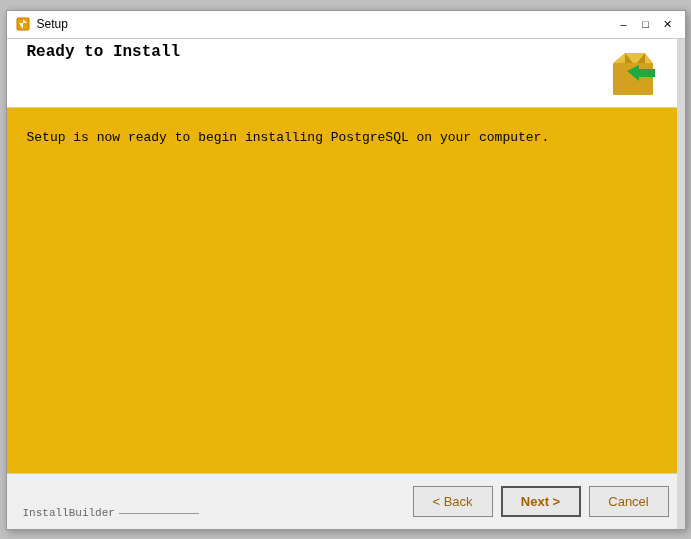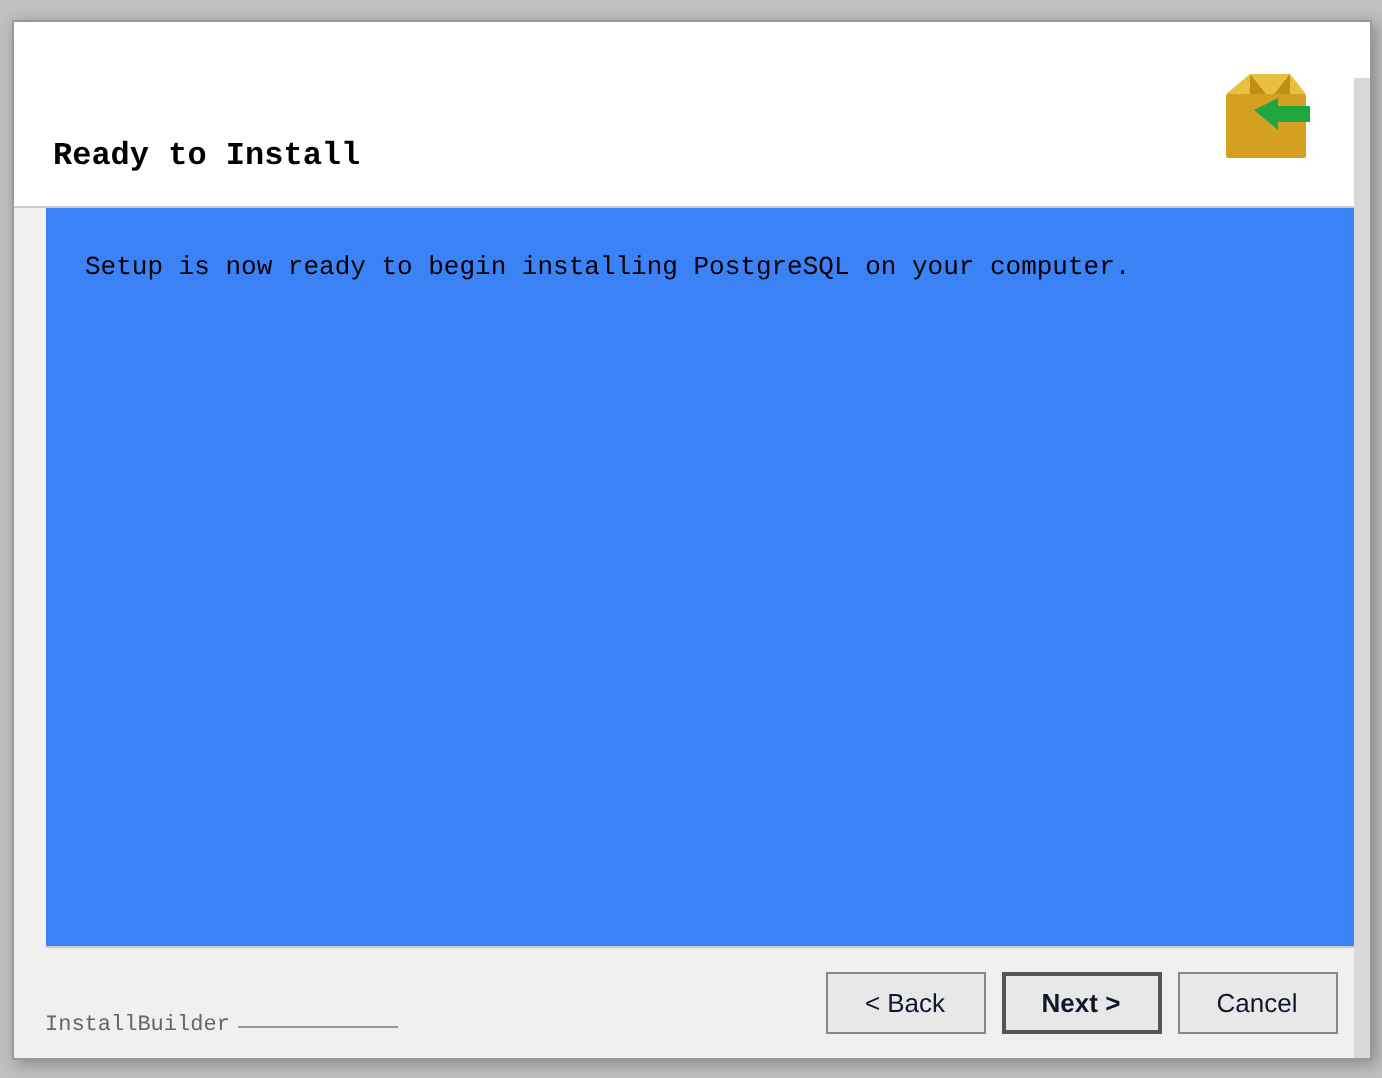--- a/index.html
+++ b/index.html
@@ -71,47 +71,46 @@
       display: flex;
       align-items: center;
       justify-content: center;
       font-size: 11px;
       font-family: 'Segoe UI', Arial, sans-serif;
       color: #000;
     }
 
     .header-section {
       background: #ffffff;
-      padding: 16px 20px;
-      display: flex;
-      align-items: flex-end;
+      padding: 4px 20px;
+      display: flex;
+      align-items: flex-start;
       justify-content: space-between;
       border-bottom: 1px solid #ccc;
       flex-shrink: 0;
     }
 
     .header-title {
       font-size: 16px;
       font-weight: bold;
       font-family: 'Courier New', Courier, monospace;
       color: #000;
     }
 
     
     .box-icon-svg {
       width: 60px;
       height: 60px;
     }
 
     .content-area {
       flex: 1;
-      background: #3b82f6;
+      background: #eab308;
       padding: 20px;
       border-bottom: 1px solid #ccc;
-      margin-left: 16px;
     }
 
     .content-text {
       font-family: 'Courier New', Courier, monospace;
       font-size: 13px;
       color: #000;
       line-height: 1.5;
     }
 
     .footer {
@@ -151,21 +150,21 @@
       gap: 8px;
     }
 
     .btn {
       padding: 6px 18px;
       font-size: 13px;
       font-family: 'Segoe UI', Arial, sans-serif;
       cursor: pointer;
       border: 1px solid #888;
       background: #e8e8e8;
-      color: #0f172a;
+      color: #a16207;
       min-width: 80px;
     }
 
     .btn-next {
       background: #e8e8e8;
       font-weight: bold;
     }
 
     .right-sidebar {
       width: 8px;
@@ -174,20 +173,35 @@
       right: 0;
       top: 28px;
       bottom: 0;
     }
   </style>
 </head>
 <body>
 
 <div class="window" style="position:relative;">
 
+  <div class="title-bar">
+    <div class="title-bar-left">
+
+      <svg class="title-icon" viewBox="0 0 16 16">
+        <rect x="2" y="2" width="12" height="12" rx="1" fill="#e8a000" stroke="#c07800" stroke-width="1"></rect>
+        <polygon points="8,3 12,7 8,7 8,13 4,7 8,7" fill="white"></polygon>
+      </svg>
+      <span class="title-text">Setup</span>
+    </div>
+    <div class="title-bar-buttons">
+      <button class="title-btn">–</button>
+      <button class="title-btn">□</button>
+      <button class="title-btn close">✕</button>
+    </div>
+  </div>
 
   <div class="header-section">
     <span class="header-title">Ready to Install</span>
 
     <svg class="box-icon-svg" viewBox="0 0 60 60">
 
       <rect x="8" y="20" width="40" height="32" rx="1" fill="#d4a020"></rect>
 
       <polygon points="8,20 20,10 40,10 48,20" fill="#e8c040"></polygon>
       <polygon points="20,10 28,20 20,20" fill="#c09010"></polygon>

